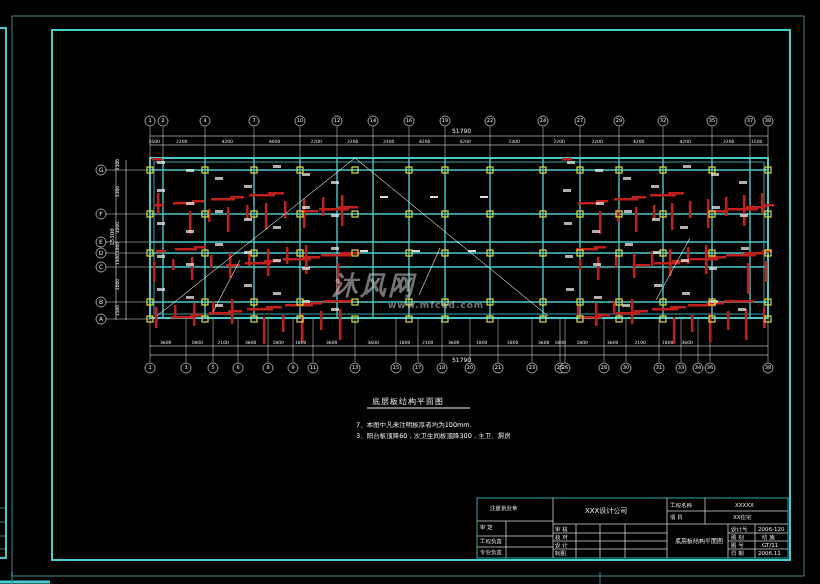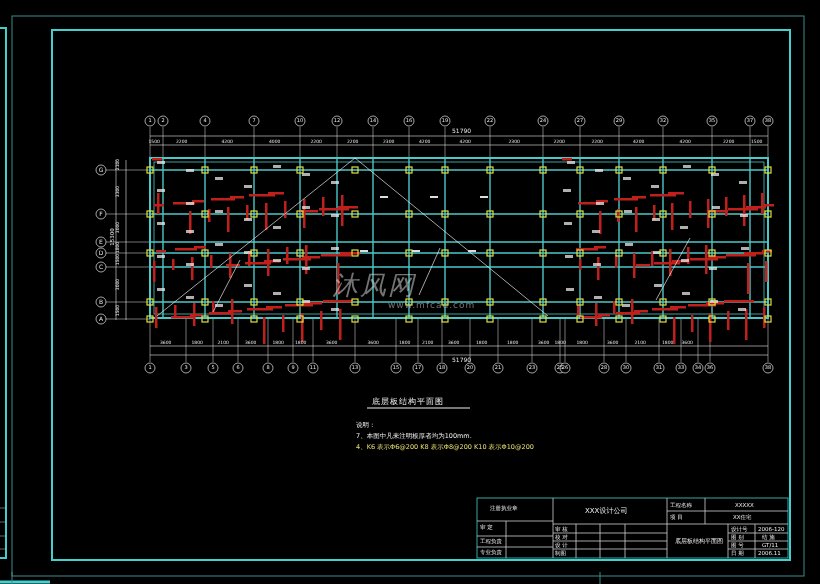--- a/index.html
+++ b/index.html
@@ -3,21 +3,21 @@
 <meta charset="utf-8">
 <style>
   html,body{margin:0;padding:0;background:#000;}
   body{width:820px;height:584px;position:relative;overflow:hidden;font-family:"DejaVu Sans",sans-serif;}
   svg{position:absolute;left:0;top:0;}
   .txt{position:absolute;color:#e8e8e8;white-space:nowrap;}
   .notes{position:absolute;left:356px;top:420px;font-size:6.5px;line-height:11px;color:#eee;}
   .notes .yl{color:#e6e070;}
   .title-lbl{position:absolute;left:372px;top:396px;font-size:8px;color:#f2f2f2;letter-spacing:1px;}
   .tb{position:absolute;font-size:5.5px;color:#eee;white-space:nowrap;}
-  .wm{position:absolute;left:332px;top:268px;color:rgba(210,210,210,0.55);font-weight:normal;}
+  .wm{position:absolute;left:332px;top:268px;color:rgba(210,210,210,0.55);font-weight:bold;}
   .wm .cn{font-size:26px;letter-spacing:2px;font-style:italic;}
   .wm .url{font-size:9px;letter-spacing:1px;position:absolute;left:56px;top:32px;}
 </style>
 </head>
 <body>
 
 <svg width="820" height="584">
 
   <rect x="12" y="16" width="792" height="560" fill="none" stroke="#3c8c8c" stroke-width="1"></rect>
 
@@ -569,23 +569,22 @@
   </div>
 
 <div class="wm">
   <span class="cn">沐风网</span>
   <span class="url">www.mfcad.com</span>
 </div>
 
 <div class="title-lbl">底层板结构平面图</div>
 
 <div class="notes">
-  <div>说明：</div>
   <div>7、本图中凡未注明板厚者均为100mm.</div>
-  <div class="yl">4、K6 表示Φ6@200   K8 表示Φ8@200   K10 表示Φ10@200</div>
+  <div>3、阳台板顶降60，次卫生间板顶降300，主卫、厨房</div>
 </div>
 
 <div class="tb" style="left:490px;top:505px;">注册执业章</div>
 <div class="tb" style="left:585px;top:506px;font-size:7px;">XXX设计公司</div>
 <div class="tb" style="left:670px;top:502px;">工程名称</div>
 <div class="tb" style="left:735px;top:502px;">XXXXX</div>
 <div class="tb" style="left:670px;top:514px;">项   目</div>
 <div class="tb" style="left:733px;top:514px;">XX住宅</div>
 <div class="tb" style="left:675px;top:537px;font-size:6px;">底层板结构平面图</div>
 

